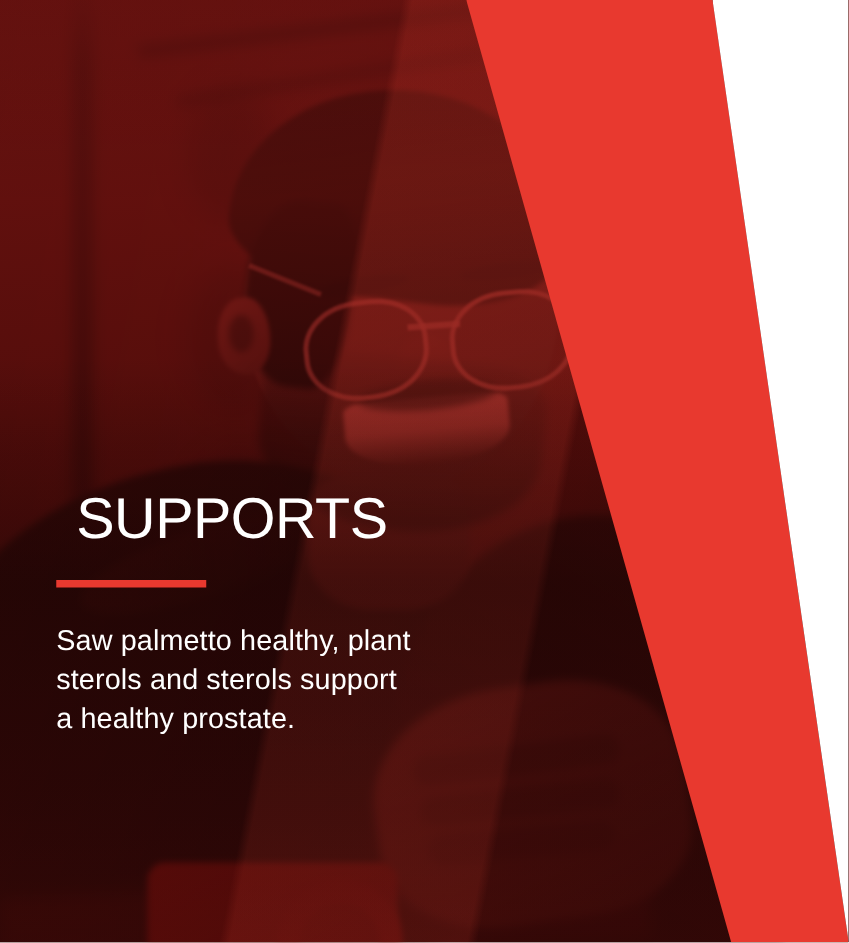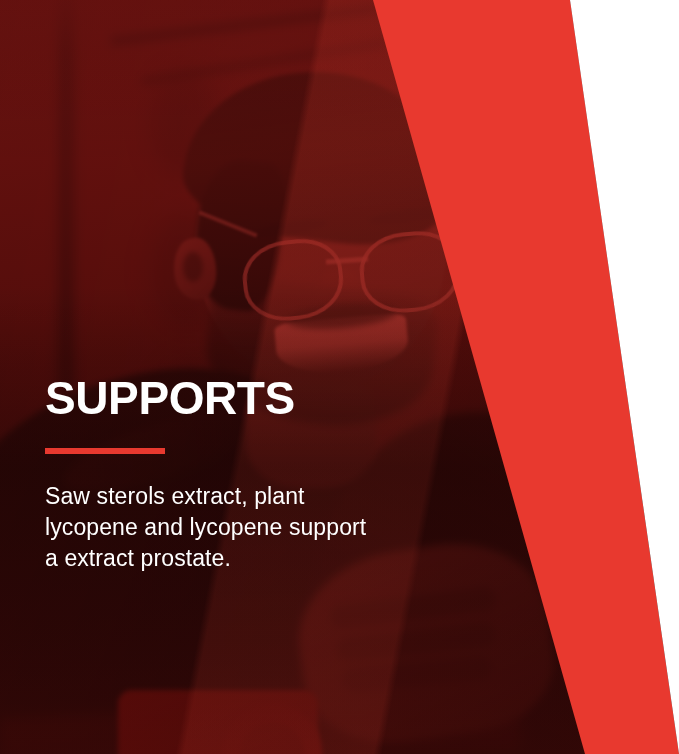--- a/index.html
+++ b/index.html
@@ -344,25 +344,25 @@
   }
 
   
   .copy {
     position: absolute;
     left: 45px;
     top: 372px;
     width: 420px;
   }
   .headline {
-    margin: 0;
+    margin: 16px;
     color: #ffffff;
     font-size: 46px;
     line-height: 52px;
-    font-weight: 700;
+    font-weight: 400;
     letter-spacing: -0.4px;
     text-transform: uppercase;
   }
   .headline .hl-line { display: block; }
 
   .rule {
     margin-top: 24px;
     width: 120px;
     height: 6px;
     background: #e8392f;
@@ -437,19 +437,19 @@
   <div class="white-cut"></div>
 
   <div class="copy">
     <h1 class="headline">
       <span class="hl-line">SUPPORTS</span>
     </h1>
 
     <div class="rule"></div>
 
     <p class="subcopy">
-      <span class="sc-line">Saw sterols extract, plant</span>
-      <span class="sc-line">lycopene and lycopene support</span>
-      <span class="sc-line">a extract prostate.</span>
+      <span class="sc-line">Saw palmetto healthy, plant</span>
+      <span class="sc-line">sterols and sterols support</span>
+      <span class="sc-line">a healthy prostate.</span>
     </p>
   </div>
 
 </div>
 
 </body></html>

